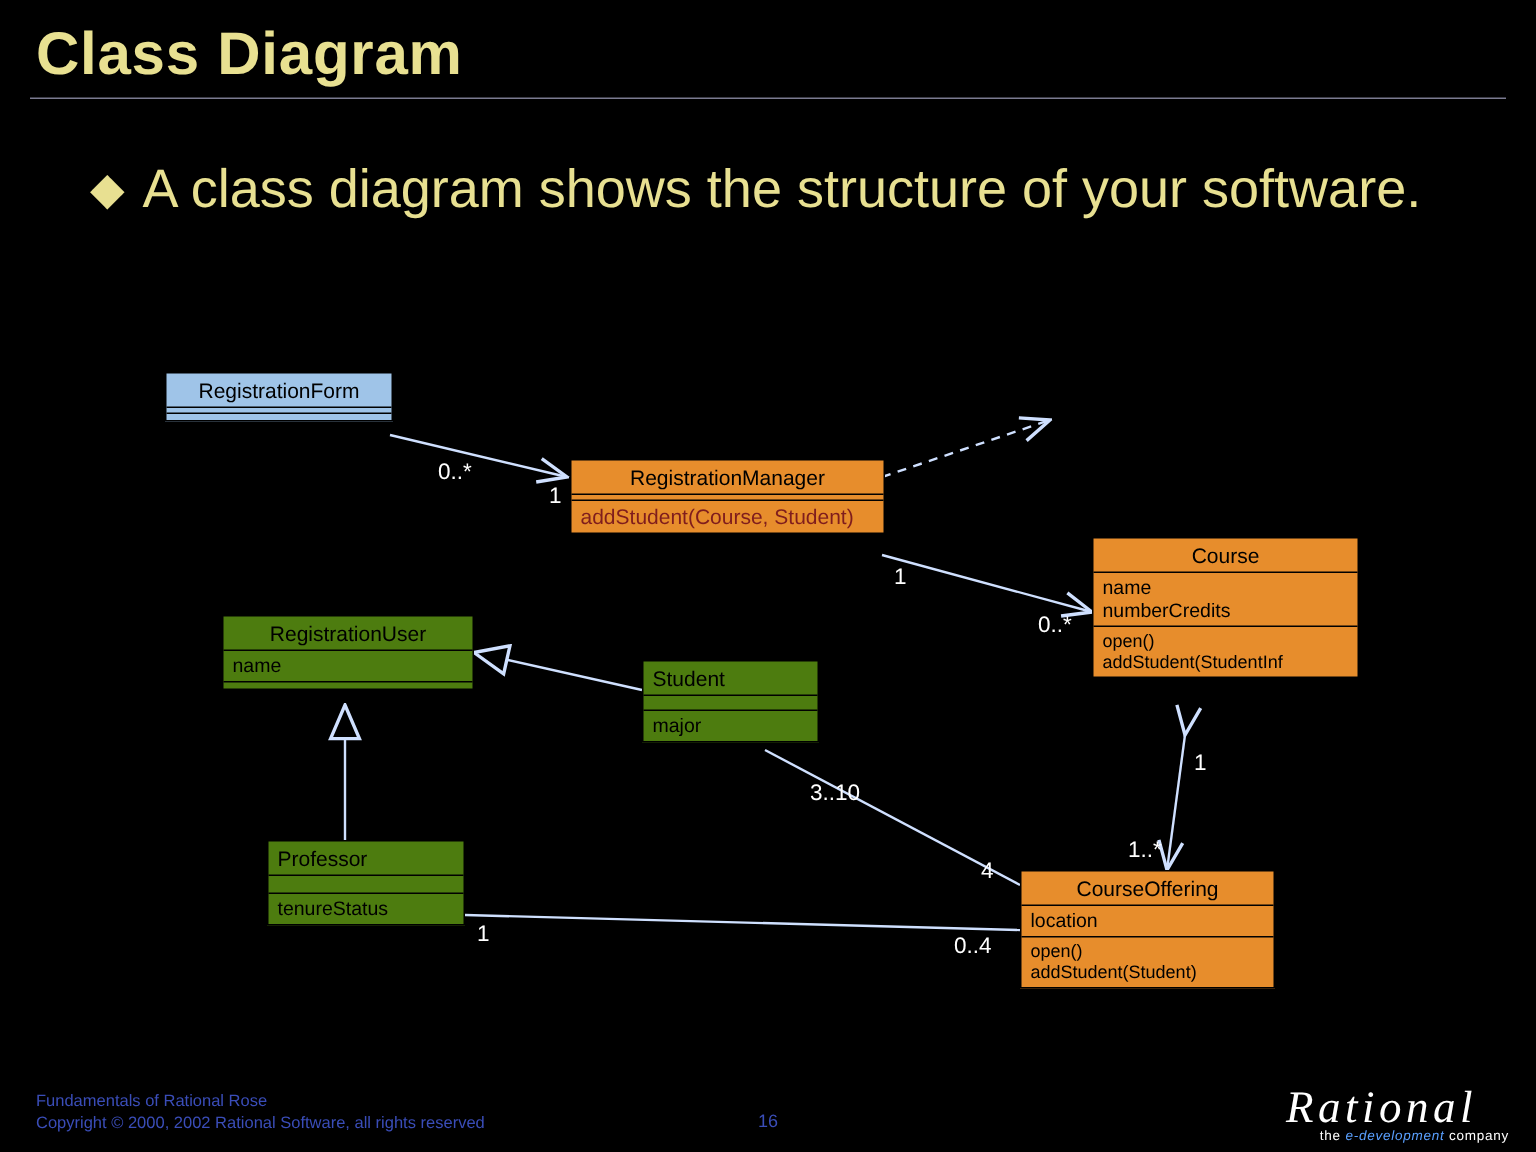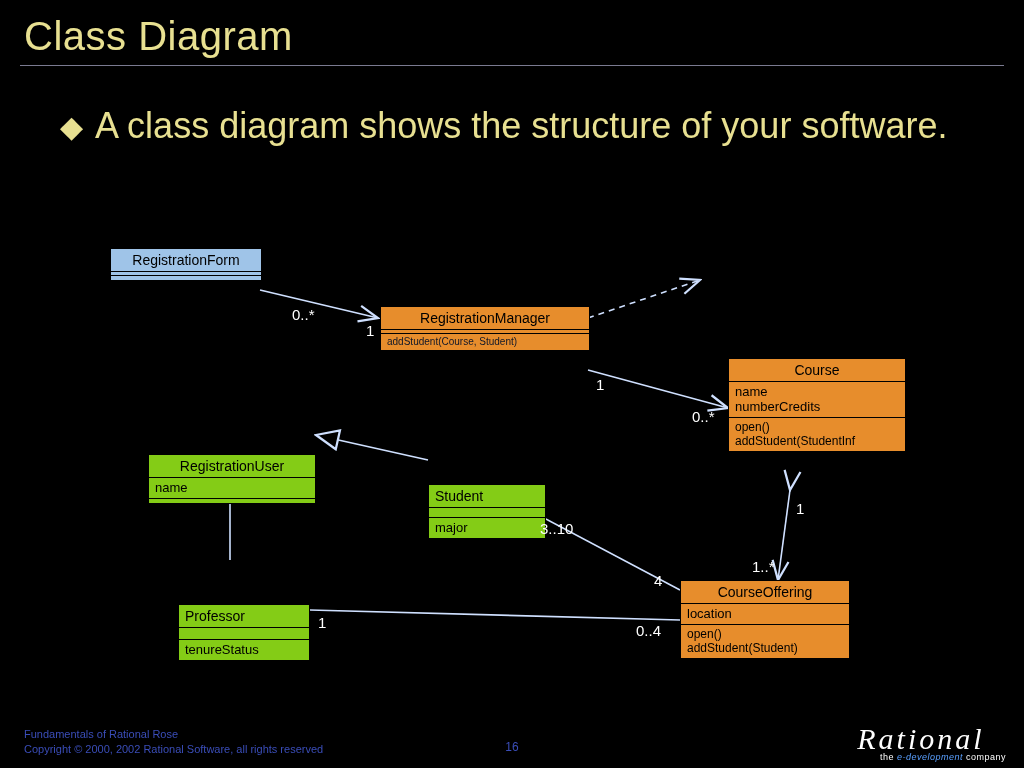--- a/index.html
+++ b/index.html
@@ -7,21 +7,21 @@
     width: 1024px;
     height: 768px;
     background: #000;
     font-family: Arial, Helvetica, sans-serif;
     position: relative;
     overflow: hidden;
   }
   .title {
     color: #e8e091;
     font-size: 40px;
-    font-weight: 400;
+    font-weight: 700;
     padding: 14px 0 4px 24px;
     letter-spacing: 0.5px;
   }
   .hr {
     border: none;
     border-top: 1px solid #7a7a90;
     margin: 2px 20px 0 20px;
   }
   .bullet-row {
     display: flex;
@@ -34,39 +34,39 @@
   .bullet-row .dot { font-size: 30px; margin-right: 12px; margin-top: 4px; }
   .diagram { position: absolute; left: 0; top: 0; width: 904px; height: 768px; }
   .box {
     position: absolute;
     border: 1px solid #000;
     font-size: 14px;
     color: #000;
     background: #e78d2c;
   }
   .box.blue  { background: #9fc4e8; }
-  .box.yellow{ background: #84cc16; margin-top: 44px; }
+  .box.yellow{ background: #4d7c0f; }
   .box .hdr {
     text-align: center;
     padding: 3px 6px;
     border-bottom: 1px solid #000;
     font-size: 14px;
   }
   .box .sub {
     border-bottom: 1px solid #000;
     height: 4px;
   }
   .box .sec {
     padding: 2px 6px 3px 6px;
     font-size: 13px;
     border-bottom: 1px solid #000;
     text-align: left;
   }
   .box .sec.noborder { border-bottom: none; }
-  .box .method { color: #0f172a; font-size: 10px; }
+  .box .method { color: #7f1d1d; font-size: 14px; }
   .lbl {
     position: absolute;
     color: #fff;
     font-size: 15px;
     white-space: nowrap;
   }
   svg.arrows { position: absolute; left: 0; top: 0; width: 1024px; height: 768px; pointer-events: none; }
   .footer {
     position: absolute;
     left: 24px;

